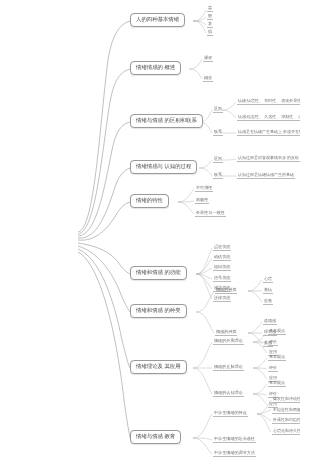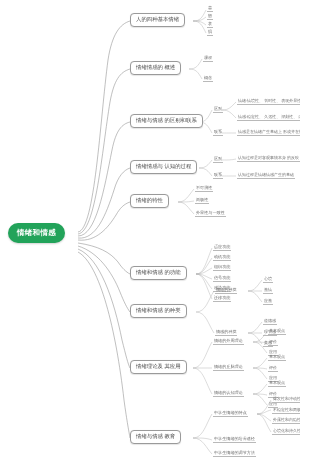--- a/index.html
+++ b/index.html
@@ -109,21 +109,20 @@
       <path d="M193,438 C203,438 206,424 212,414"></path>
       <path d="M193,438 C203,438 206,438 212,440"></path>
       <path d="M193,438 C203,438 206,448 212,454"></path>
       <path d="M257,414 C264,414 266,408 271,400"></path>
       <path d="M257,414 C264,414 266,411 271,410"></path>
       <path d="M257,414 C264,414 266,418 271,421"></path>
       <path d="M257,414 C264,414 266,425 271,432"></path>
     </g>
   </svg>
 
-  <div class="node root" style="left:8px;top:223px;">情绪和情感</div>
 
   <div class="node l1" style="left:130px;top:13px;">人的四种基本情绪</div>
   <div class="node l2" style="left:207px;top:6px;">喜</div>
   <div class="node l2" style="left:207px;top:14px;">怒</div>
   <div class="node l2" style="left:207px;top:22px;">哀</div>
   <div class="node l2" style="left:207px;top:30px;">惧</div>
 
   <div class="node l1" style="left:130px;top:61px;">情绪情感的 概述</div>
   <div class="node l2" style="left:203px;top:56px;">课程</div>
   <div class="node l2" style="left:203px;top:76px;">概念</div>

